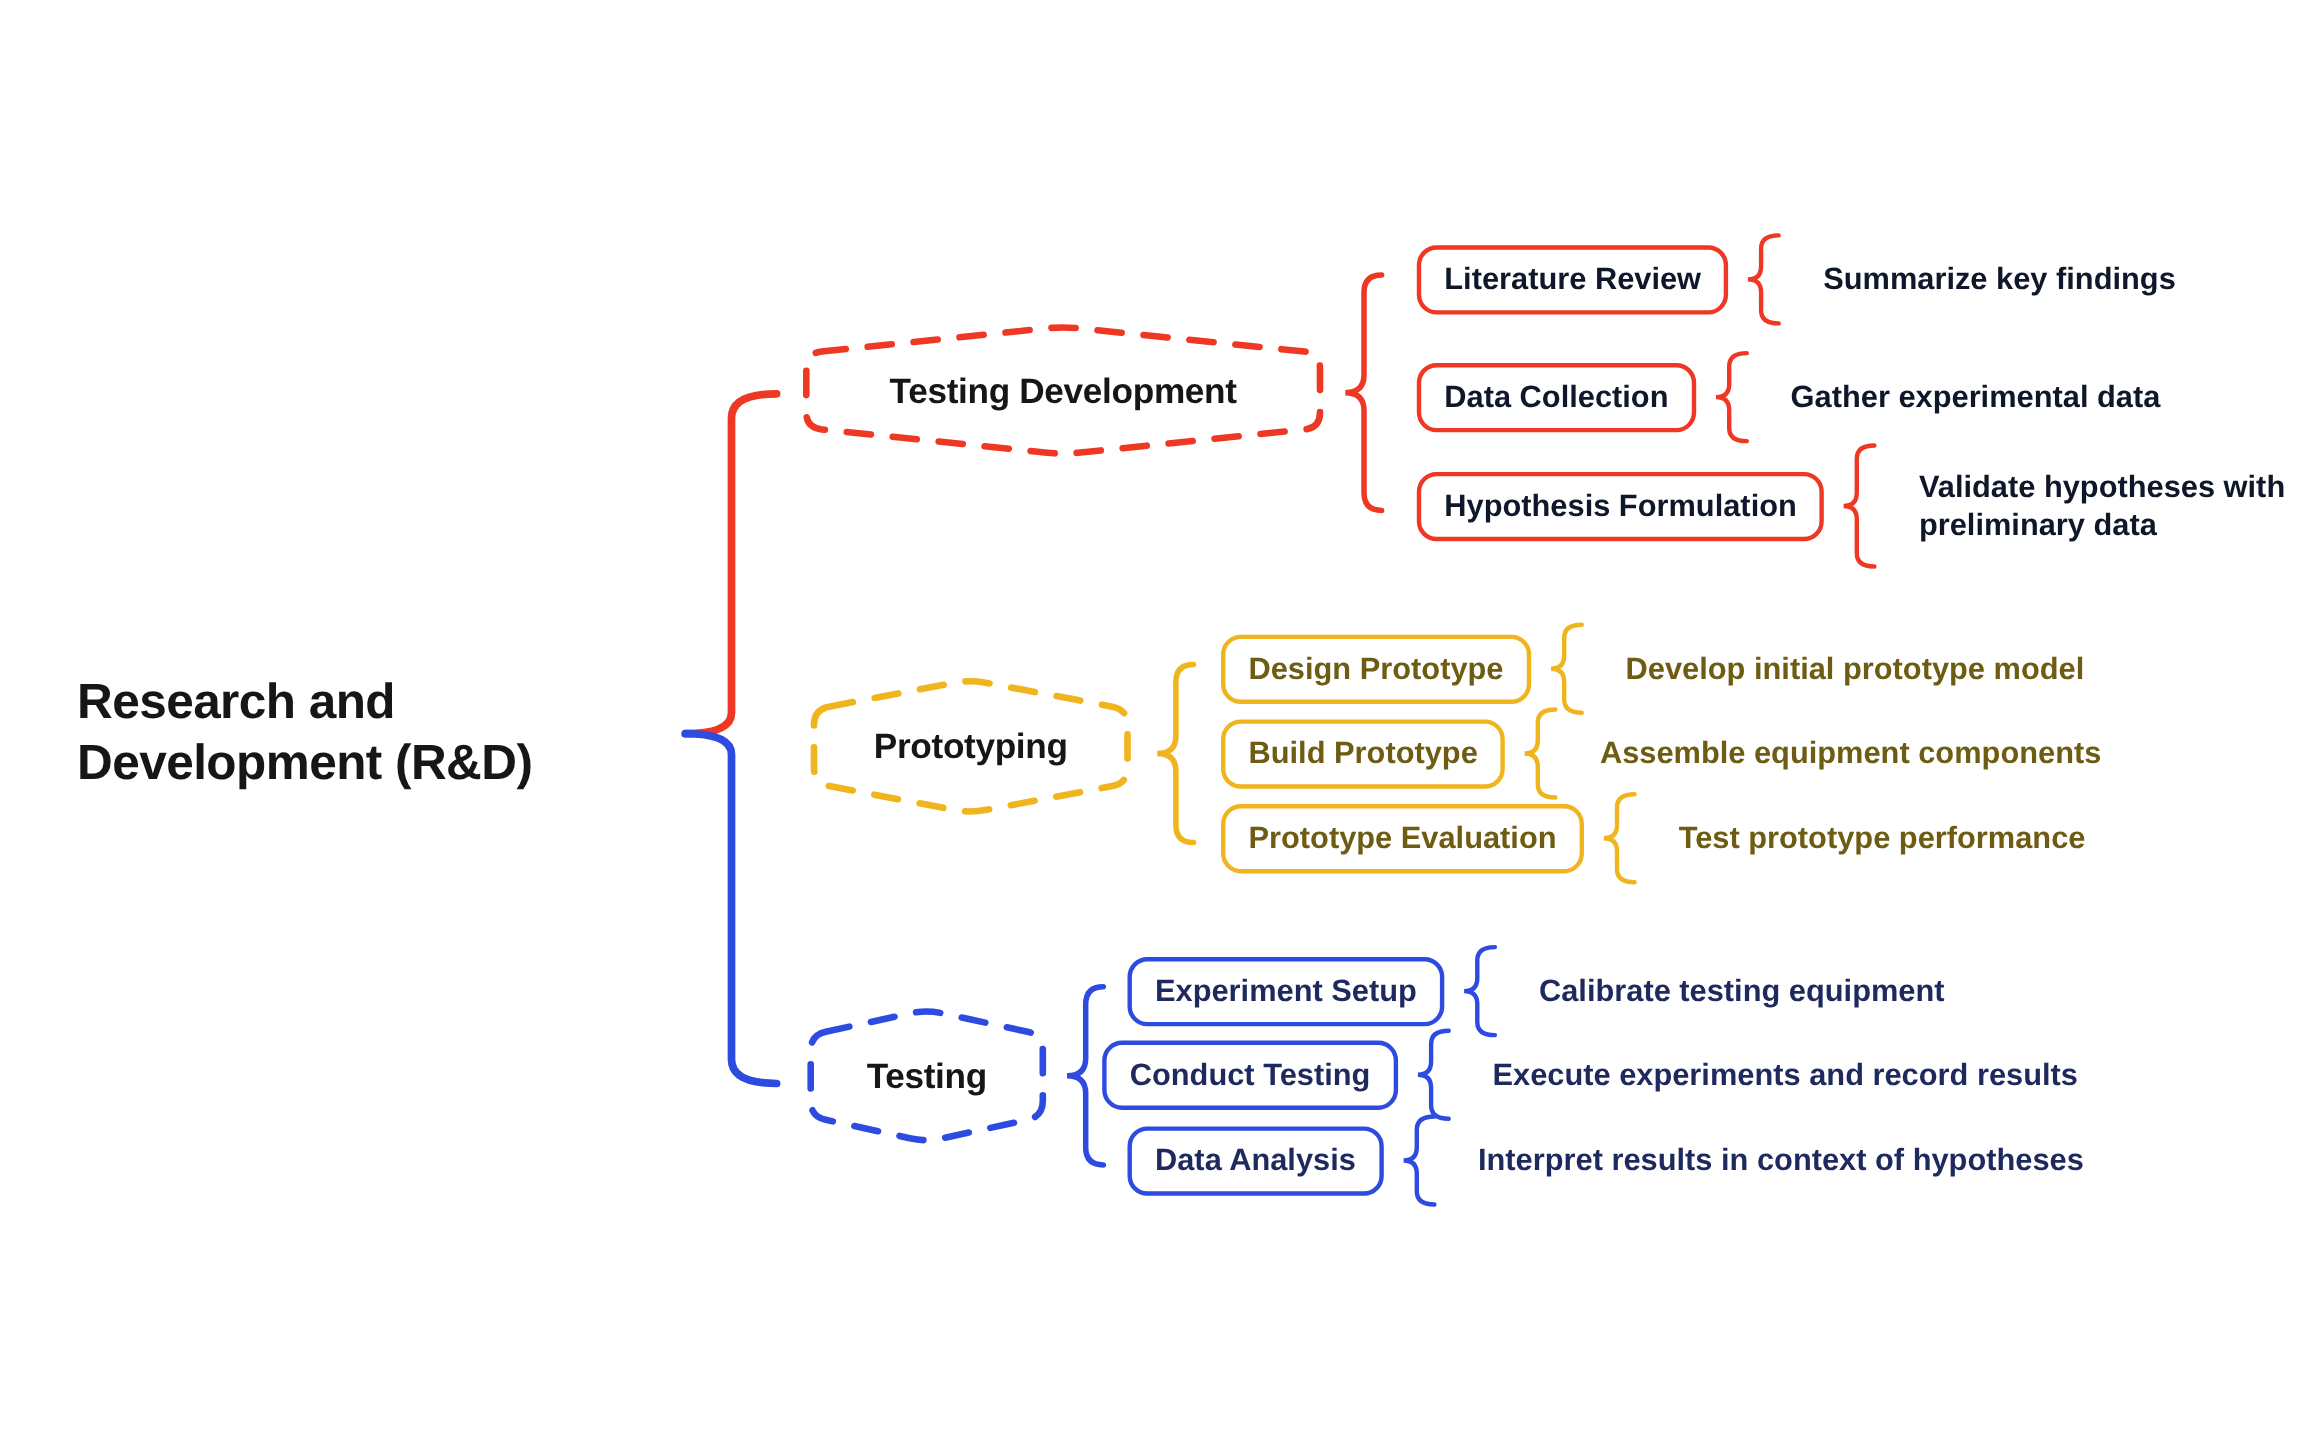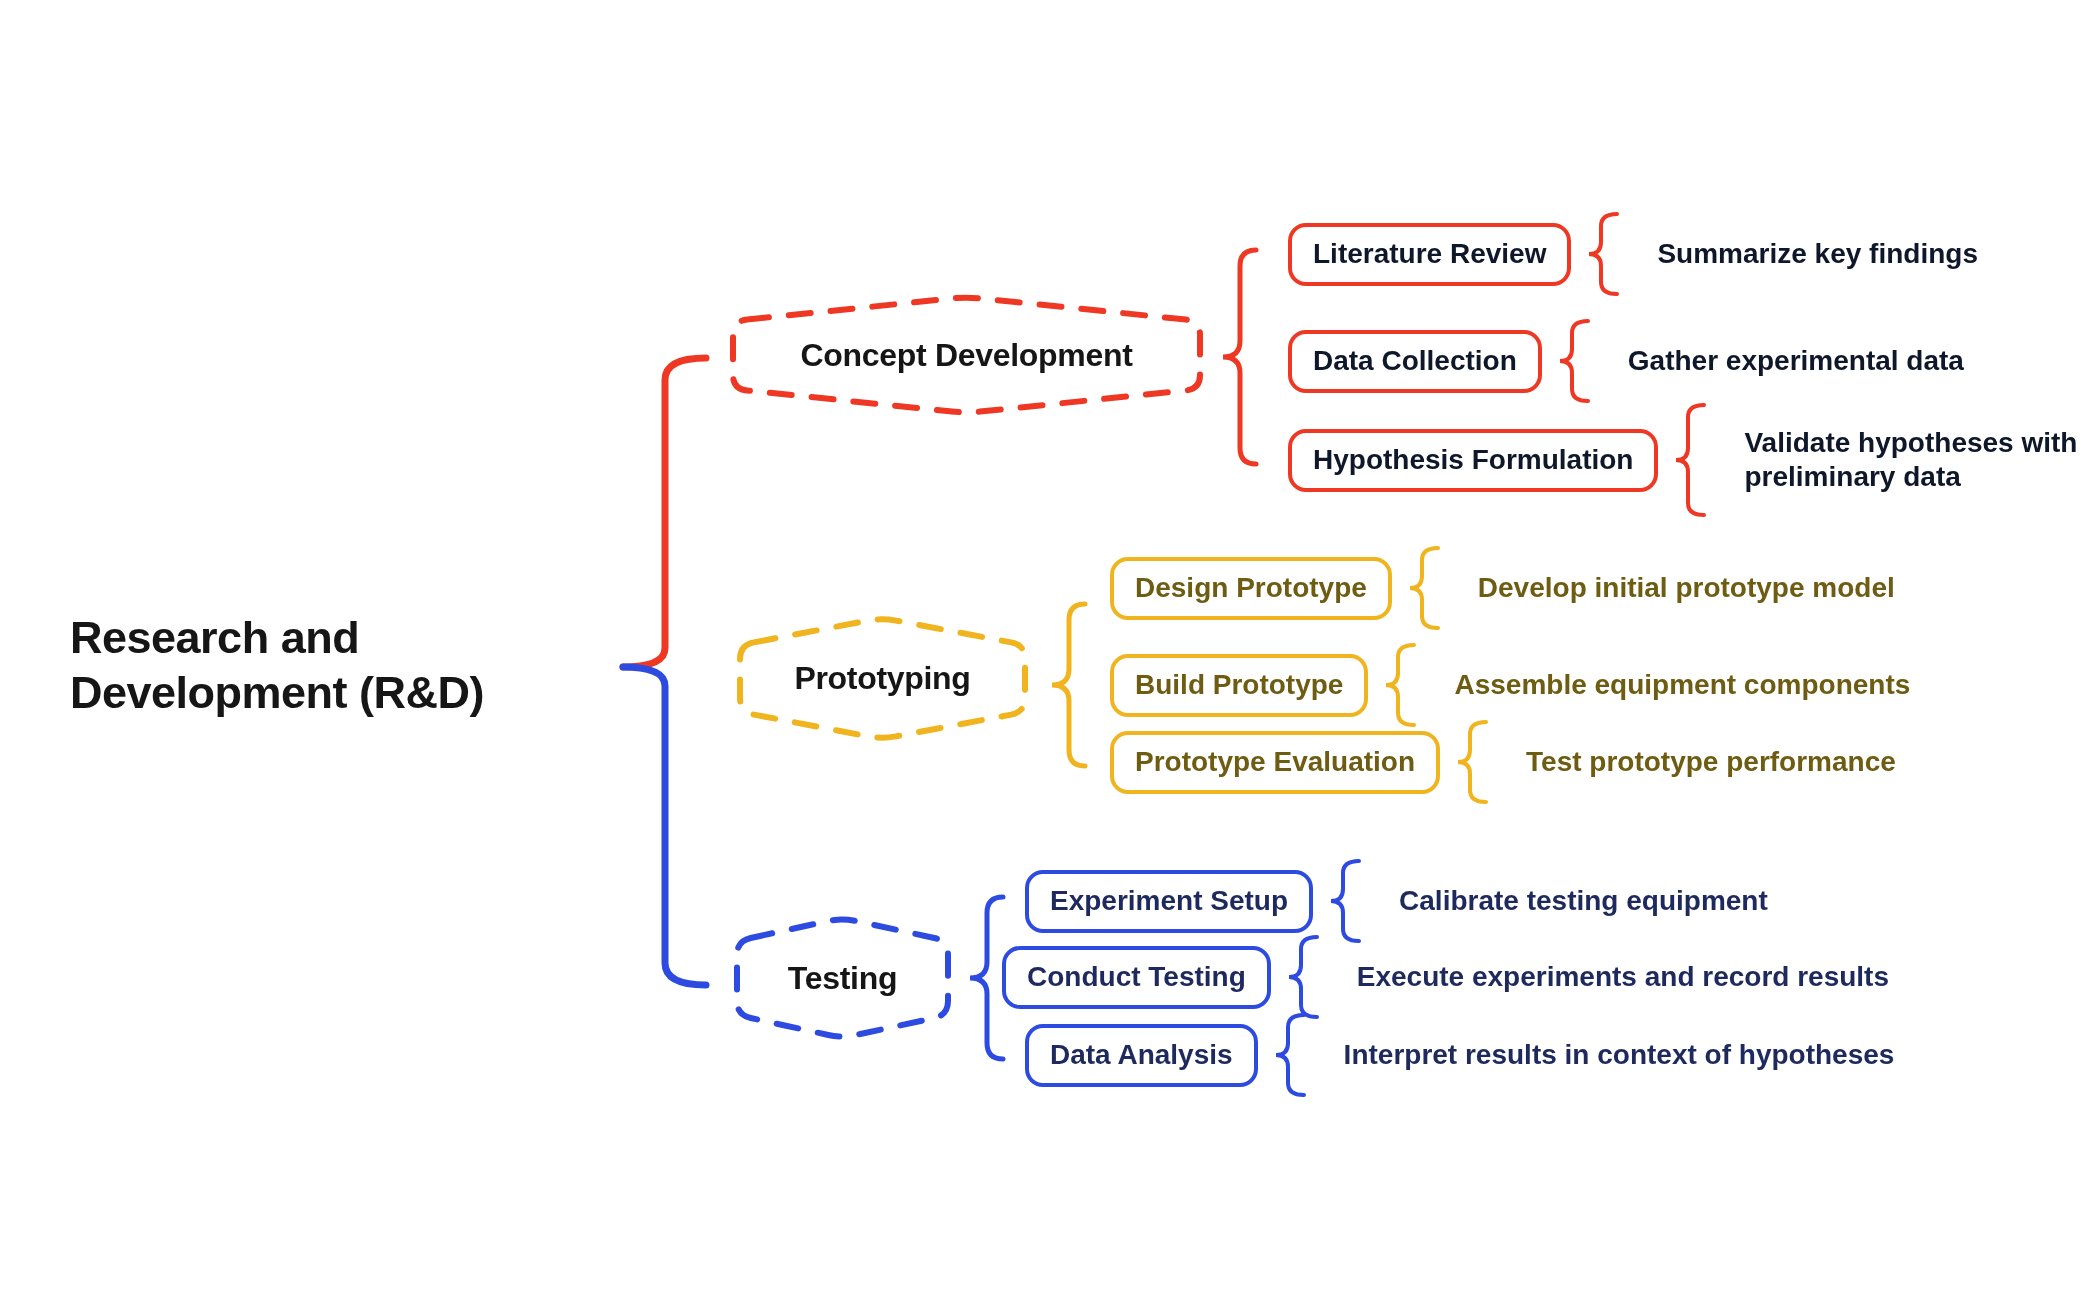--- a/index.html
+++ b/index.html
@@ -99,21 +99,21 @@
     font-size: 28px;
     font-weight: 600;
     line-height: 34px;
     white-space: pre-line;
   }
 
   
   #row-r0 { left: 1288px; top: 210px; }
   #row-r1 { left: 1288px; top: 317px; }
   #row-r2 { left: 1288px; top: 401px; }
-  #row-y0 { left: 1110px; top: 544px; }
+  #row-y0 { left: 1110px; top: 564px; }
   #row-y1 { left: 1110px; top: 641px; }
   #row-y2 { left: 1110px; top: 718px; }
   #row-b0 { left: 1025px; top: 857px; }
   #row-b1 { left: 1002px; top: 933px; }
   #row-b2 { left: 1025px; top: 1011px; }
 </style>
 </head>
 <body>
 
 <div id="stage">
@@ -128,21 +128,21 @@
     <path class="stroke-blue hexagon" d="M 750.7,938 L 828.3,921 Q 842,918 855.7,921 L 934.3,938 Q 948,941 948,955 L 948,1001 Q 948,1015 934.3,1018 L 855.7,1035 Q 842,1038 828.3,1035 L 750.7,1018 Q 737,1015 737,1001 L 737,955 Q 737,941 750.7,938 Z"></path>
 
     <path class="stroke-red big-brace" d="M 1256,250 Q 1240,250 1240,266 L 1240,341 Q 1240,357 1223,357 Q 1240,357 1240,373 L 1240,448 Q 1240,464 1256,464"></path>
     <path class="stroke-yellow big-brace" d="M 1085,604 Q 1069,604 1069,620 L 1069,669 Q 1069,685 1052,685 Q 1069,685 1069,701 L 1069,750 Q 1069,766 1085,766"></path>
     <path class="stroke-blue big-brace" d="M 1003,897 Q 987,897 987,913 L 987,962 Q 987,978 970,978 Q 987,978 987,994 L 987,1043 Q 987,1059 1003,1059"></path>
   </svg>
 
   <div class="root-title">Research and
 Development (R&amp;D)</div>
 
-  <div class="branch-label concept">Concept Development</div>
+  <div class="branch-label concept">Testing Development</div>
   <div class="branch-label prototyping">Prototyping</div>
   <div class="branch-label testing">Testing</div>
 
   <div class="row" id="row-r0">
     <div class="node-box border-red">
       <span class="node-label text-maroon">Literature Review</span>
     </div>
     <svg class="small-brace" width="34" height="88" viewBox="0 0 34 88">
       <path class="stroke-red" d="M 30,4 Q 14,4 14,16 L 14,32 Q 14,44 2,44 Q 14,44 14,56 L 14,72 Q 14,84 30,84"></path>
     </svg>

